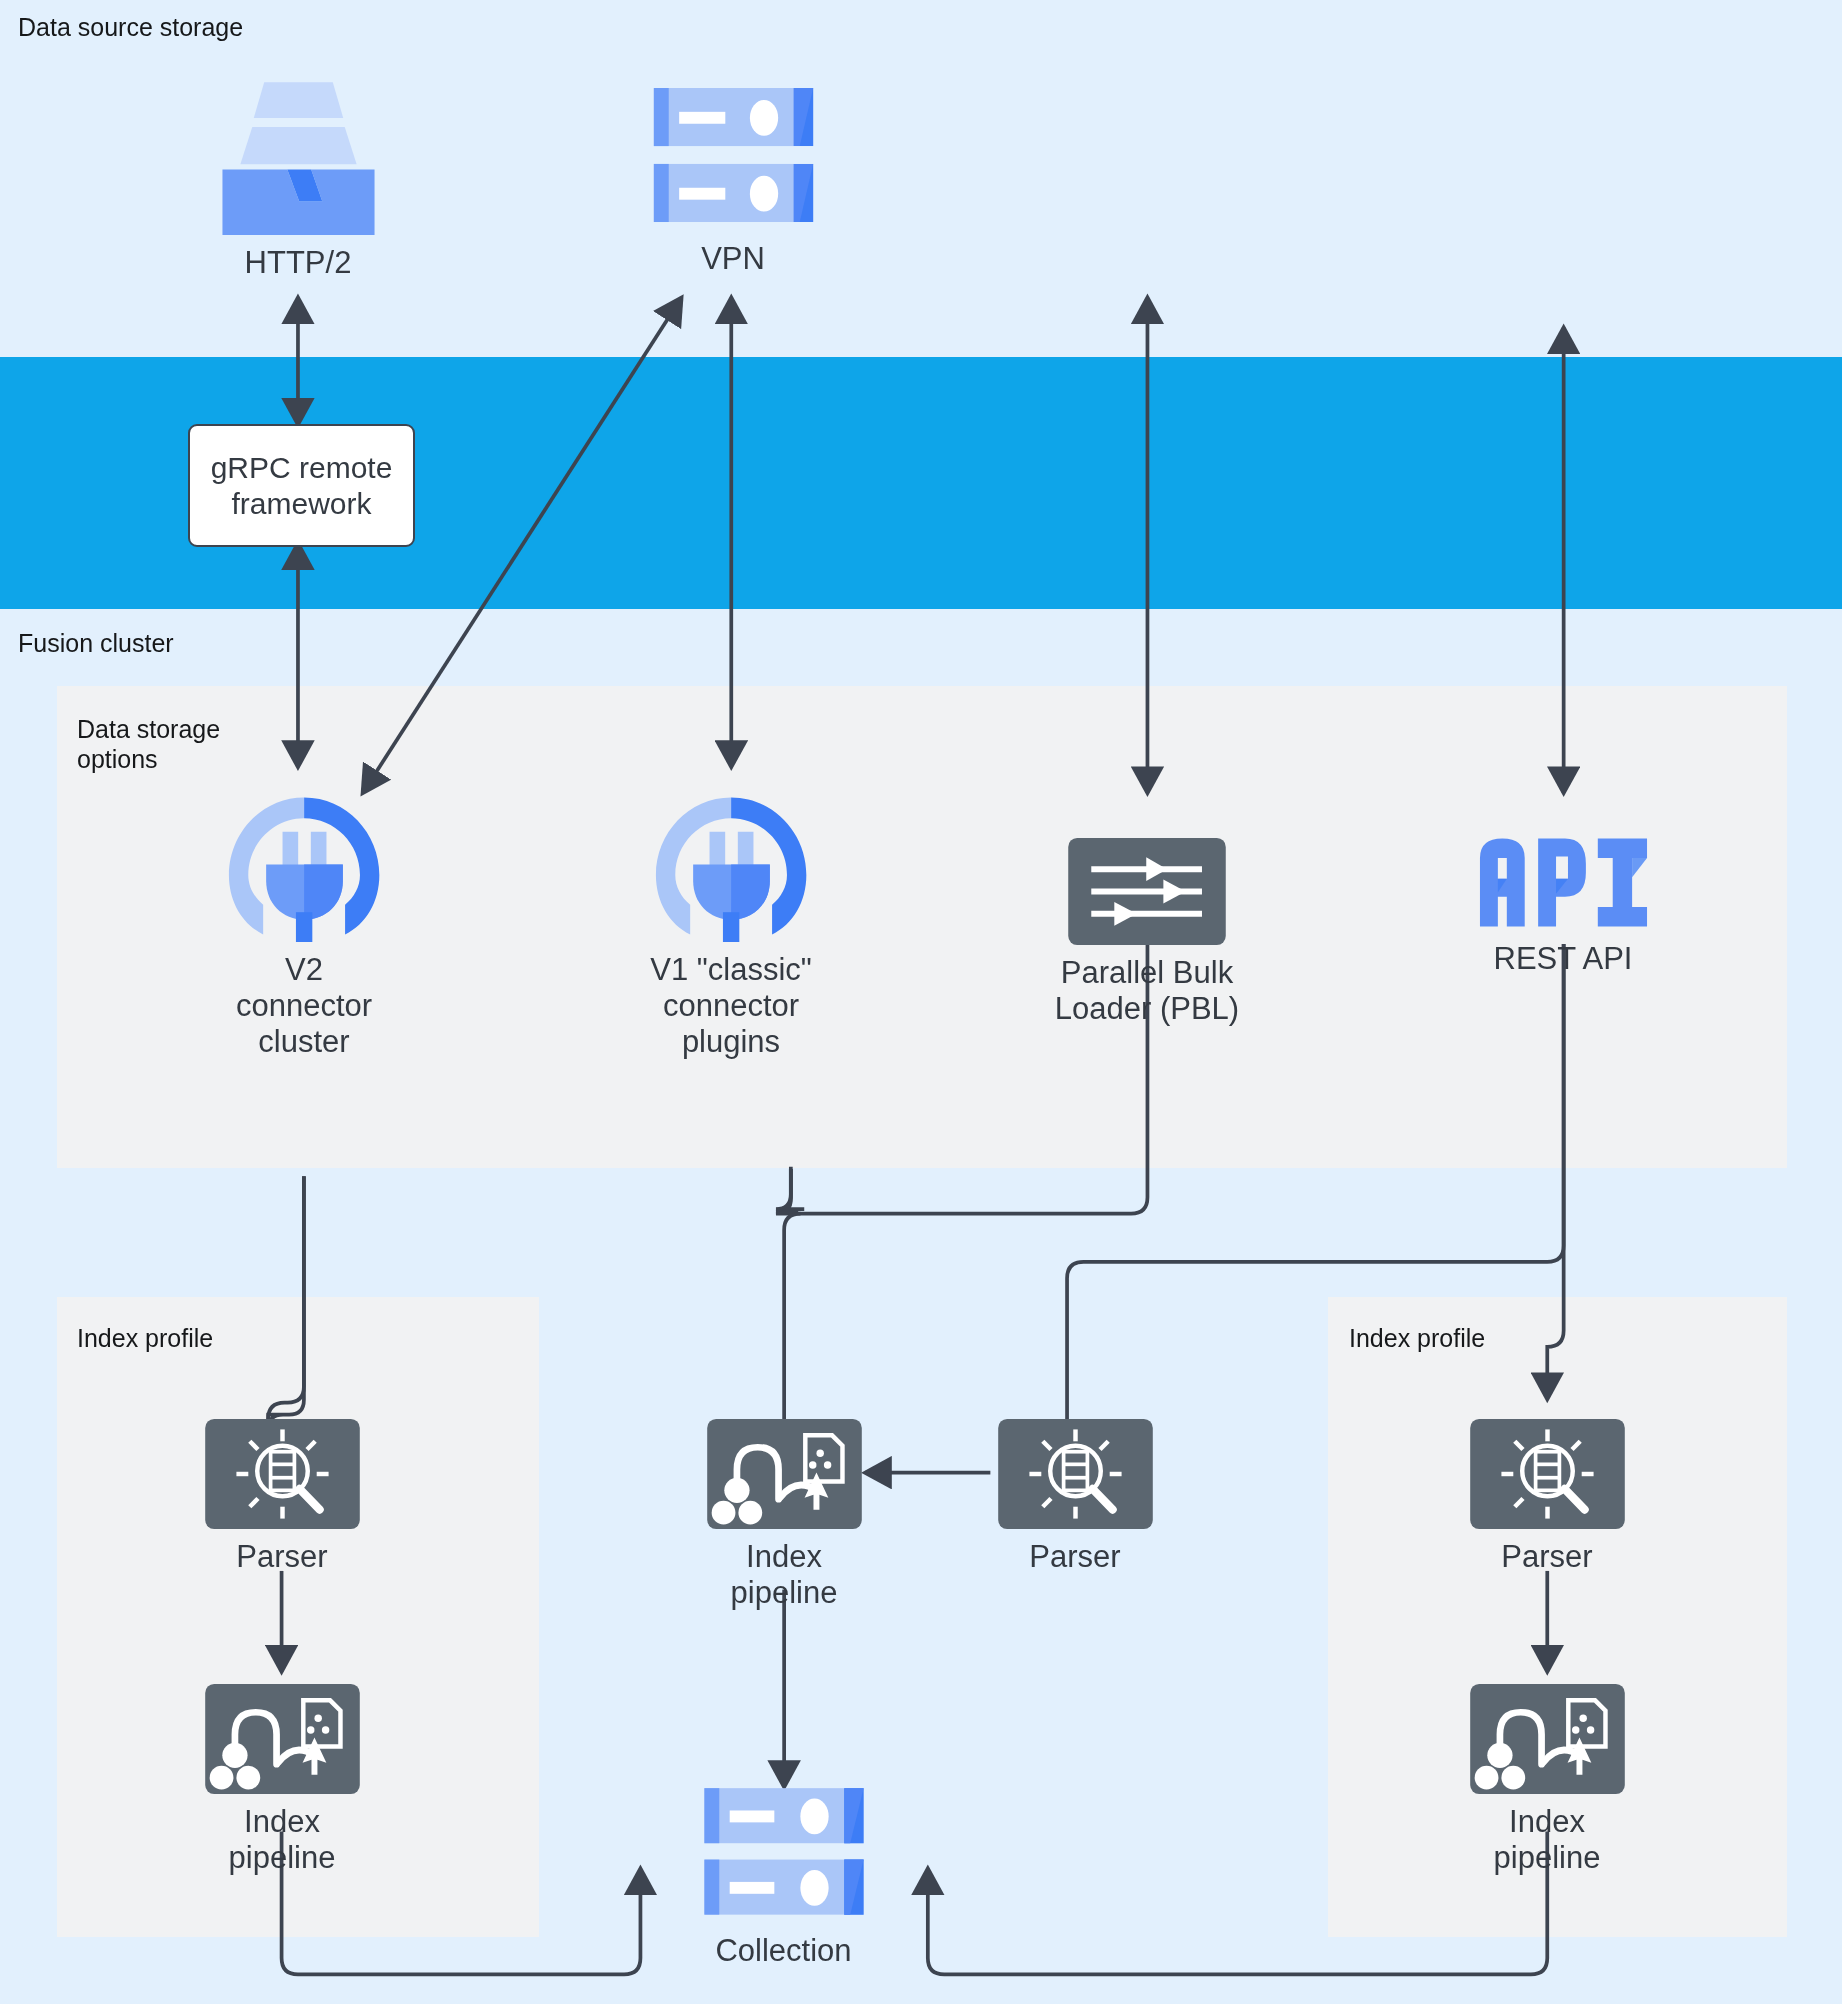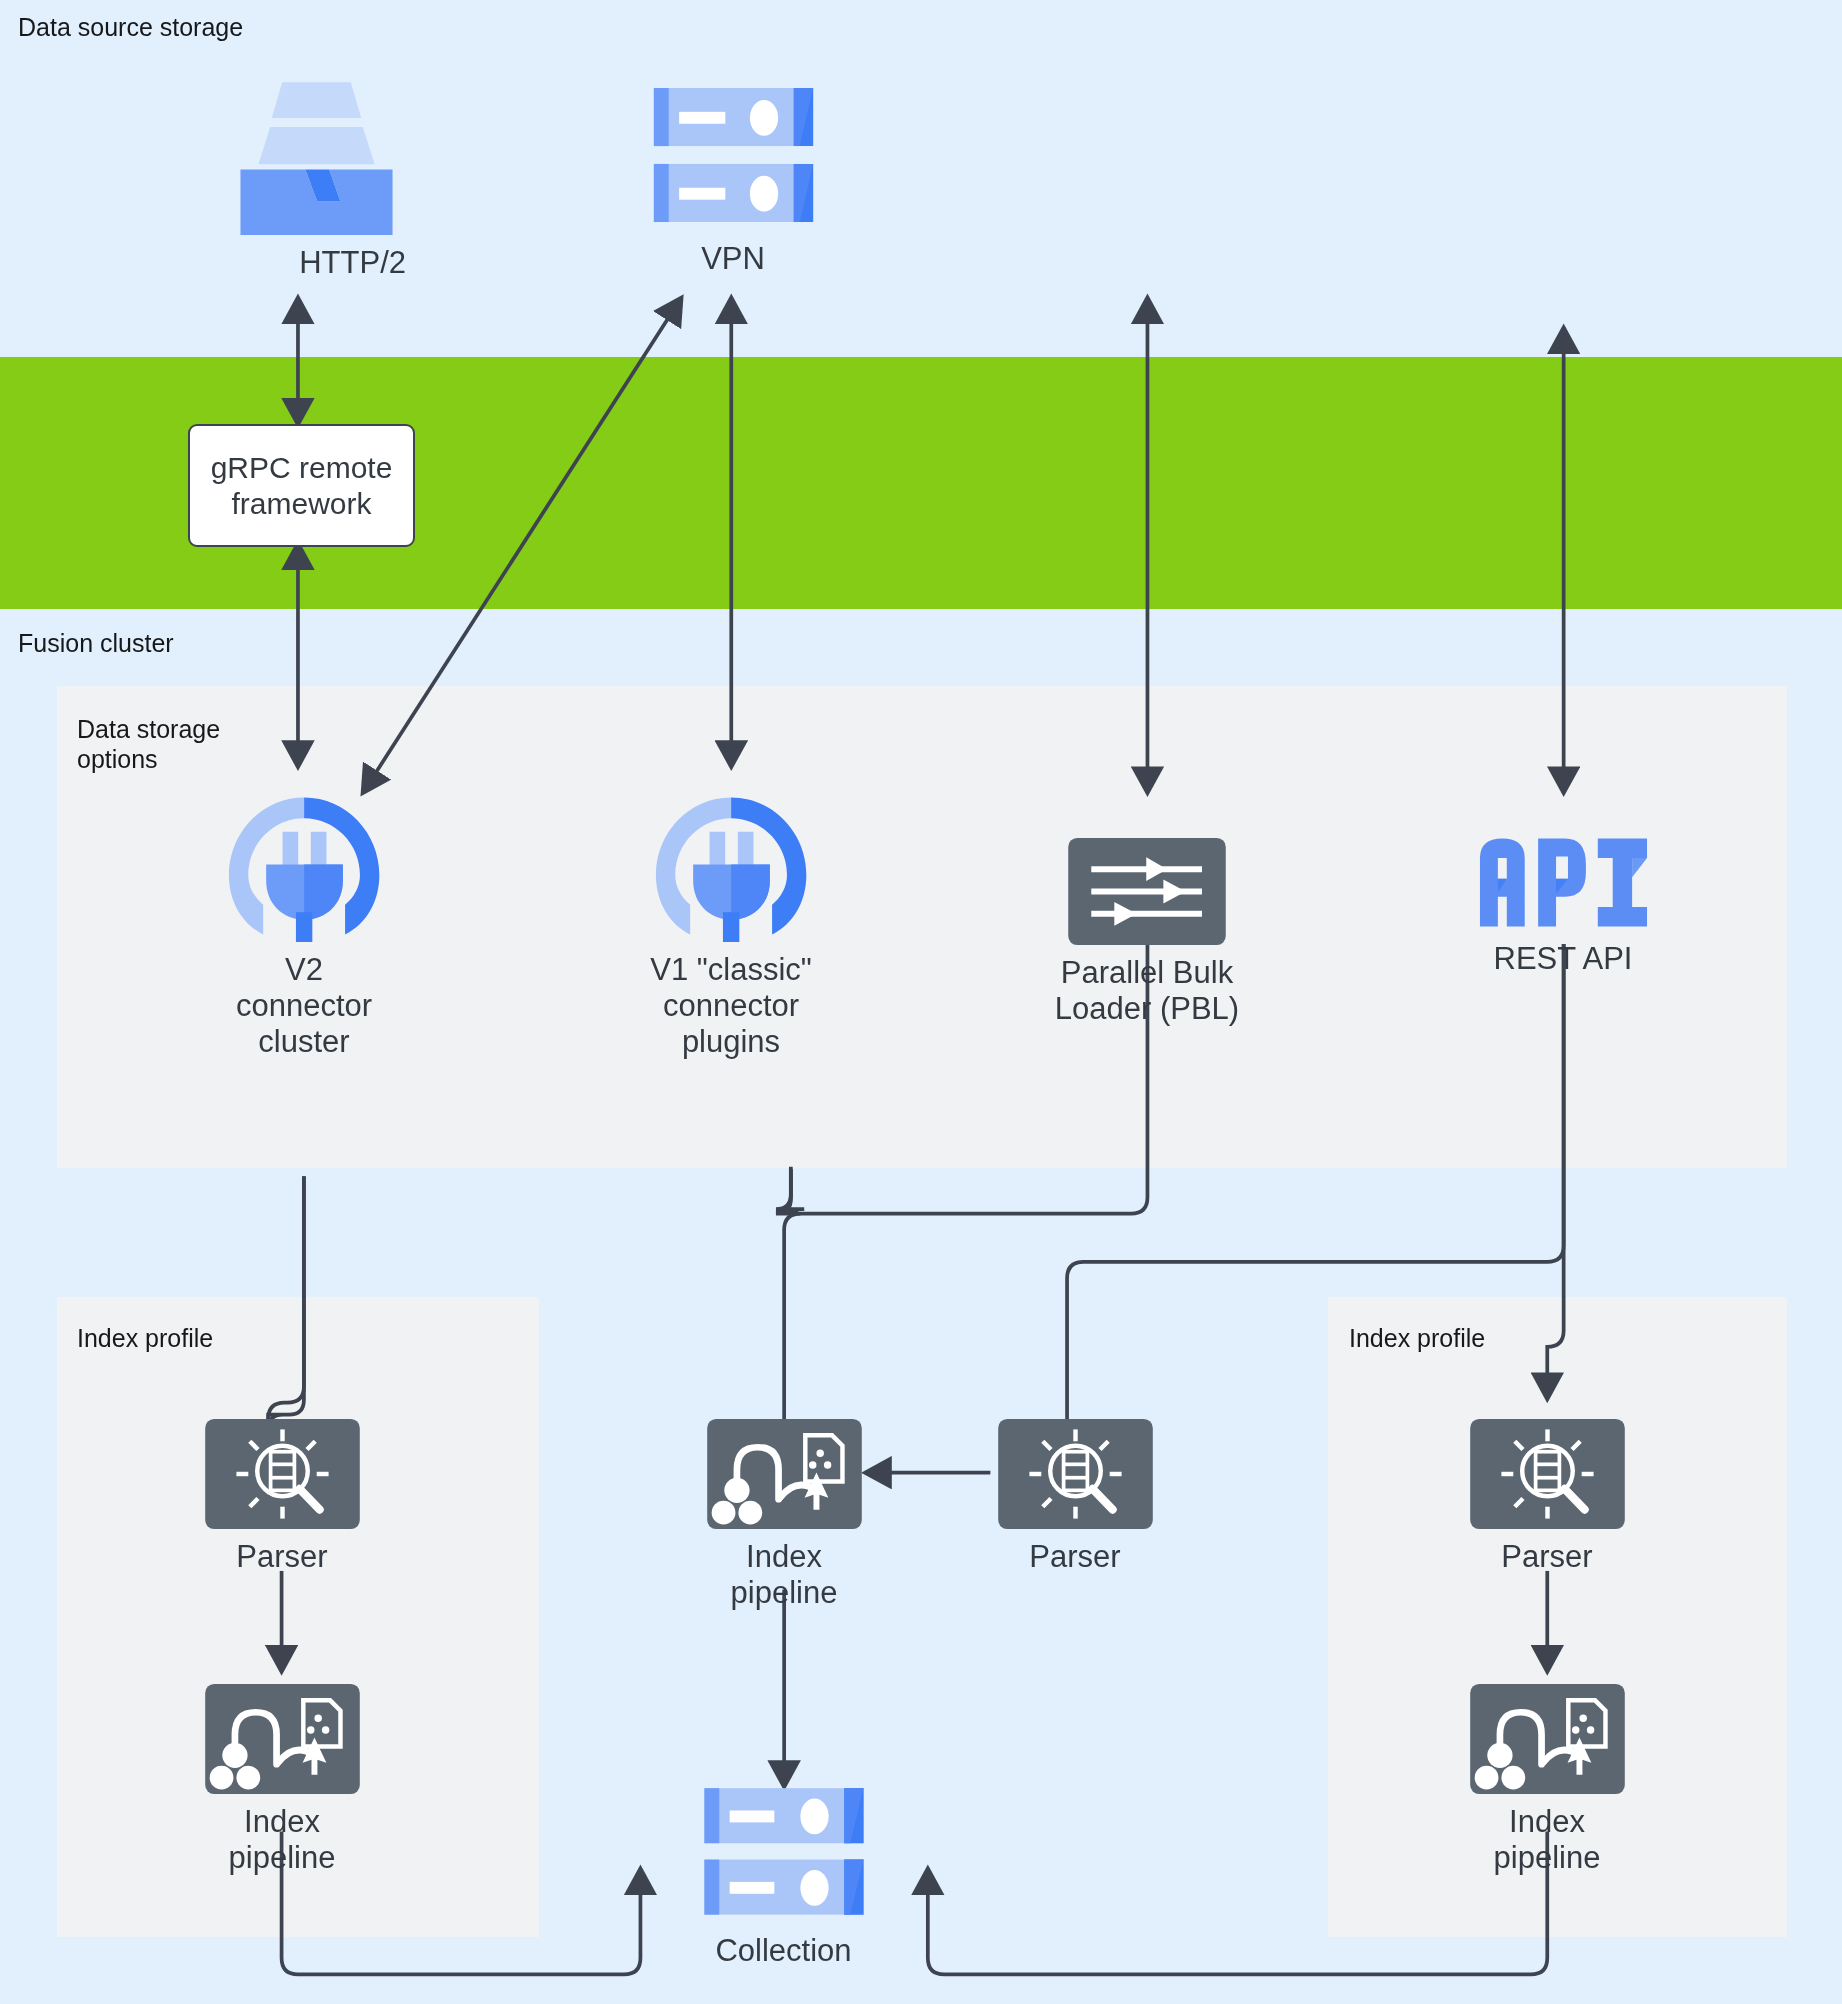--- a/index.html
+++ b/index.html
@@ -1,17 +1,17 @@
 <!DOCTYPE html>
 <html style="font-size:12px"><head>
 <meta charset="utf-8">
 <style>
   html,body{margin:0;padding:0;background:#ffffff;}
   body{font-family:"Liberation Sans", sans-serif;}
-  #stage{position:relative;width:1843px;height:2005px;background:#84cc16;overflow:hidden;}
+  #stage{position:relative;width:1843px;height:2005px;background:#0ea5e9;overflow:hidden;}
   #wires{position:absolute;left:0;top:0;width:1843px;height:2005px;pointer-events:none;}
   .band{position:absolute;left:0;width:1843px;background:#e2f0fd;}
   .panel{position:absolute;background:#f1f2f3;}
   .band-label{position:absolute;font-size:25px;color:#16181a;font-family:"Liberation Sans", sans-serif;white-space:pre-line;line-height:1.18;}
   .node{position:absolute;display:flex;flex-direction:column;align-items:center;}
   .node-label{margin-top:10.4px;font-size:31px;color:#343a42;text-align:center;line-height:1.16;white-space:pre-line;}
   .grpc-box{position:absolute;border:2.2px solid #3d4450;border-radius:10.4px;background:#ffffff;
             display:flex;align-items:center;justify-content:center;text-align:center;
             font-size:30px;color:#343a42;line-height:1.2;white-space:pre-line;}
   .ico{display:block;}
@@ -81,21 +81,21 @@
 
       <path d="M378,2460 L378,2630 Q378,2652 400,2652 L838,2652 Q860,2652 860,2630 L860,2510" marker-end="url(#ah)"></path>
 
       <path d="M2078,2460 L2078,2630 Q2078,2652 2056,2652 L1268,2652 Q1246,2652 1246,2630 L1246,2510" marker-end="url(#ah)"></path>
     </g>
   </svg>
 
   <div class="grpc-box" style="left:188px;top:424px;width:223px;height:119px;border-radius:9px;">gRPC remote
 framework</div>
 
-  <div class="node" style="left:190px;top:71px;width:216px;align-items:flex-end;">
+  <div class="node" style="left:190px;top:71px;width:216px;">
     <span>
       <svg class="ico" width="179" height="164" viewBox="0 0 240 220">
         <polygon points="74,15 166,15 180,63 60,63" fill="#c5d9fb"></polygon>
         <polygon points="58,75 182,75 198,125 42,125" fill="#c5d9fb"></polygon>
         <path d="M18,132 H105 L121,175 H152 L137,132 H222 V237 H18 Z" fill="#6d9cf8"></path>
         <path d="M105,132 H137 L152,175 H121 Z" fill="#3d7df6"></path>
       </svg>
     </span>
     <span class="node-label">HTTP/2</span>
   </div>

